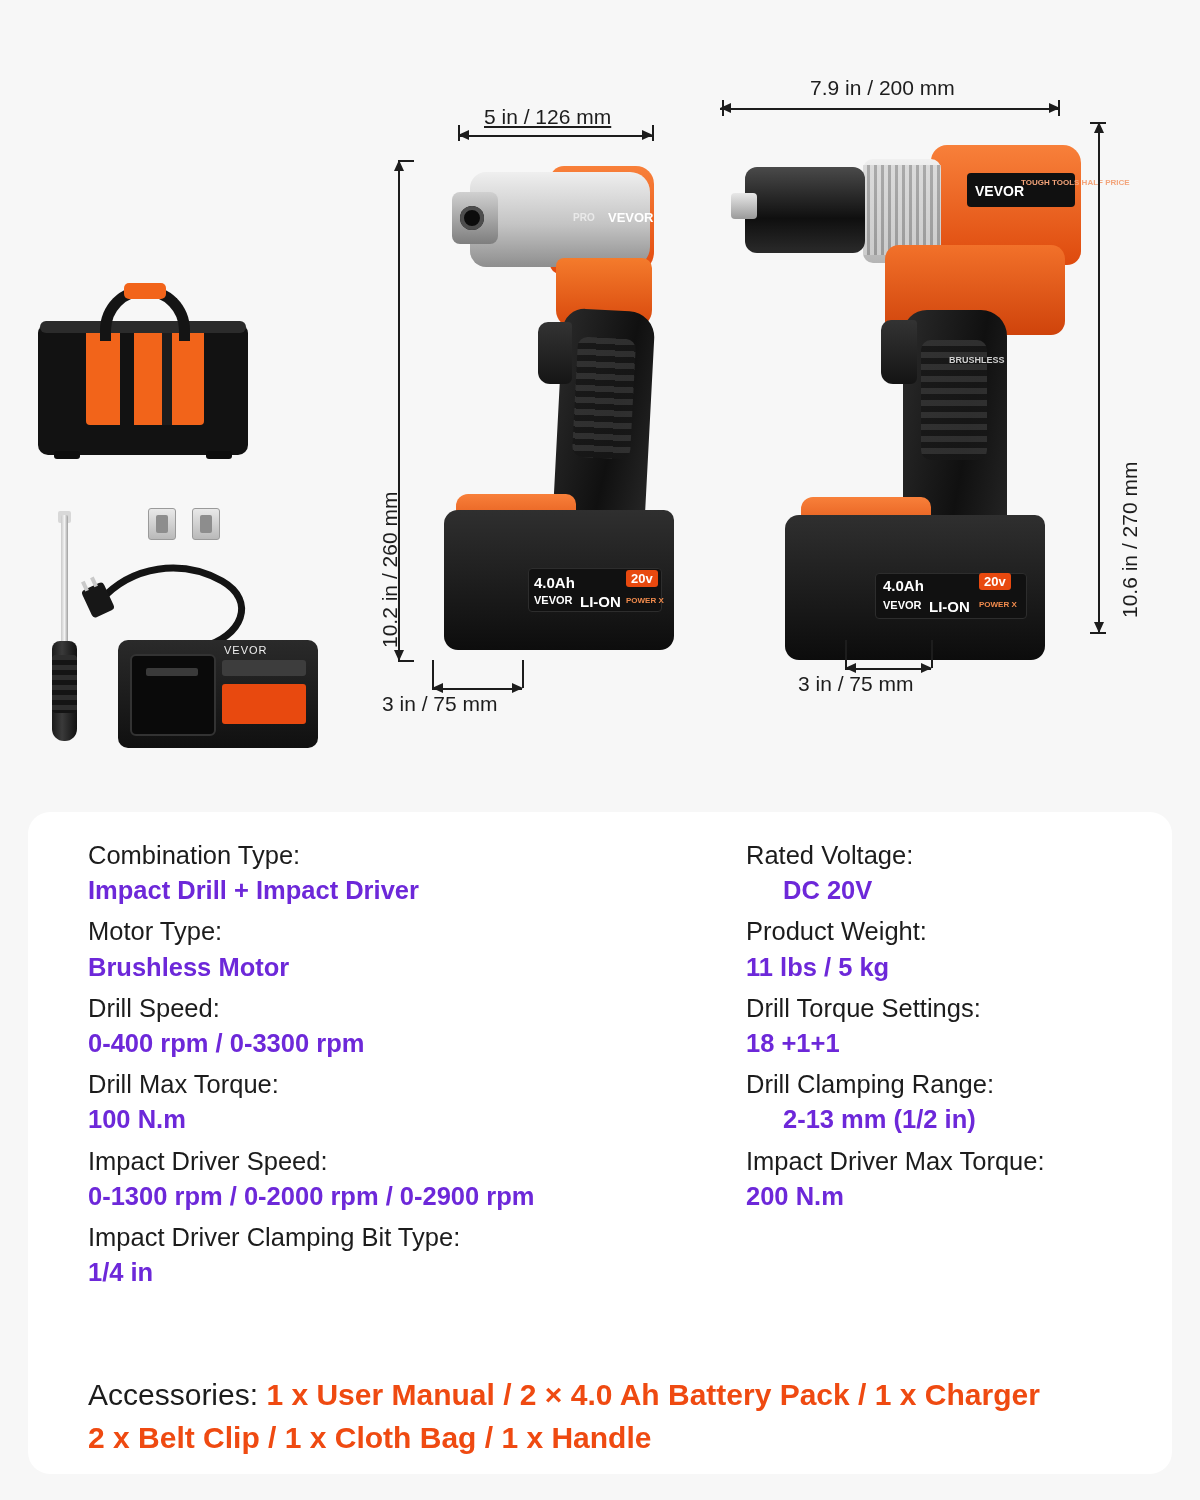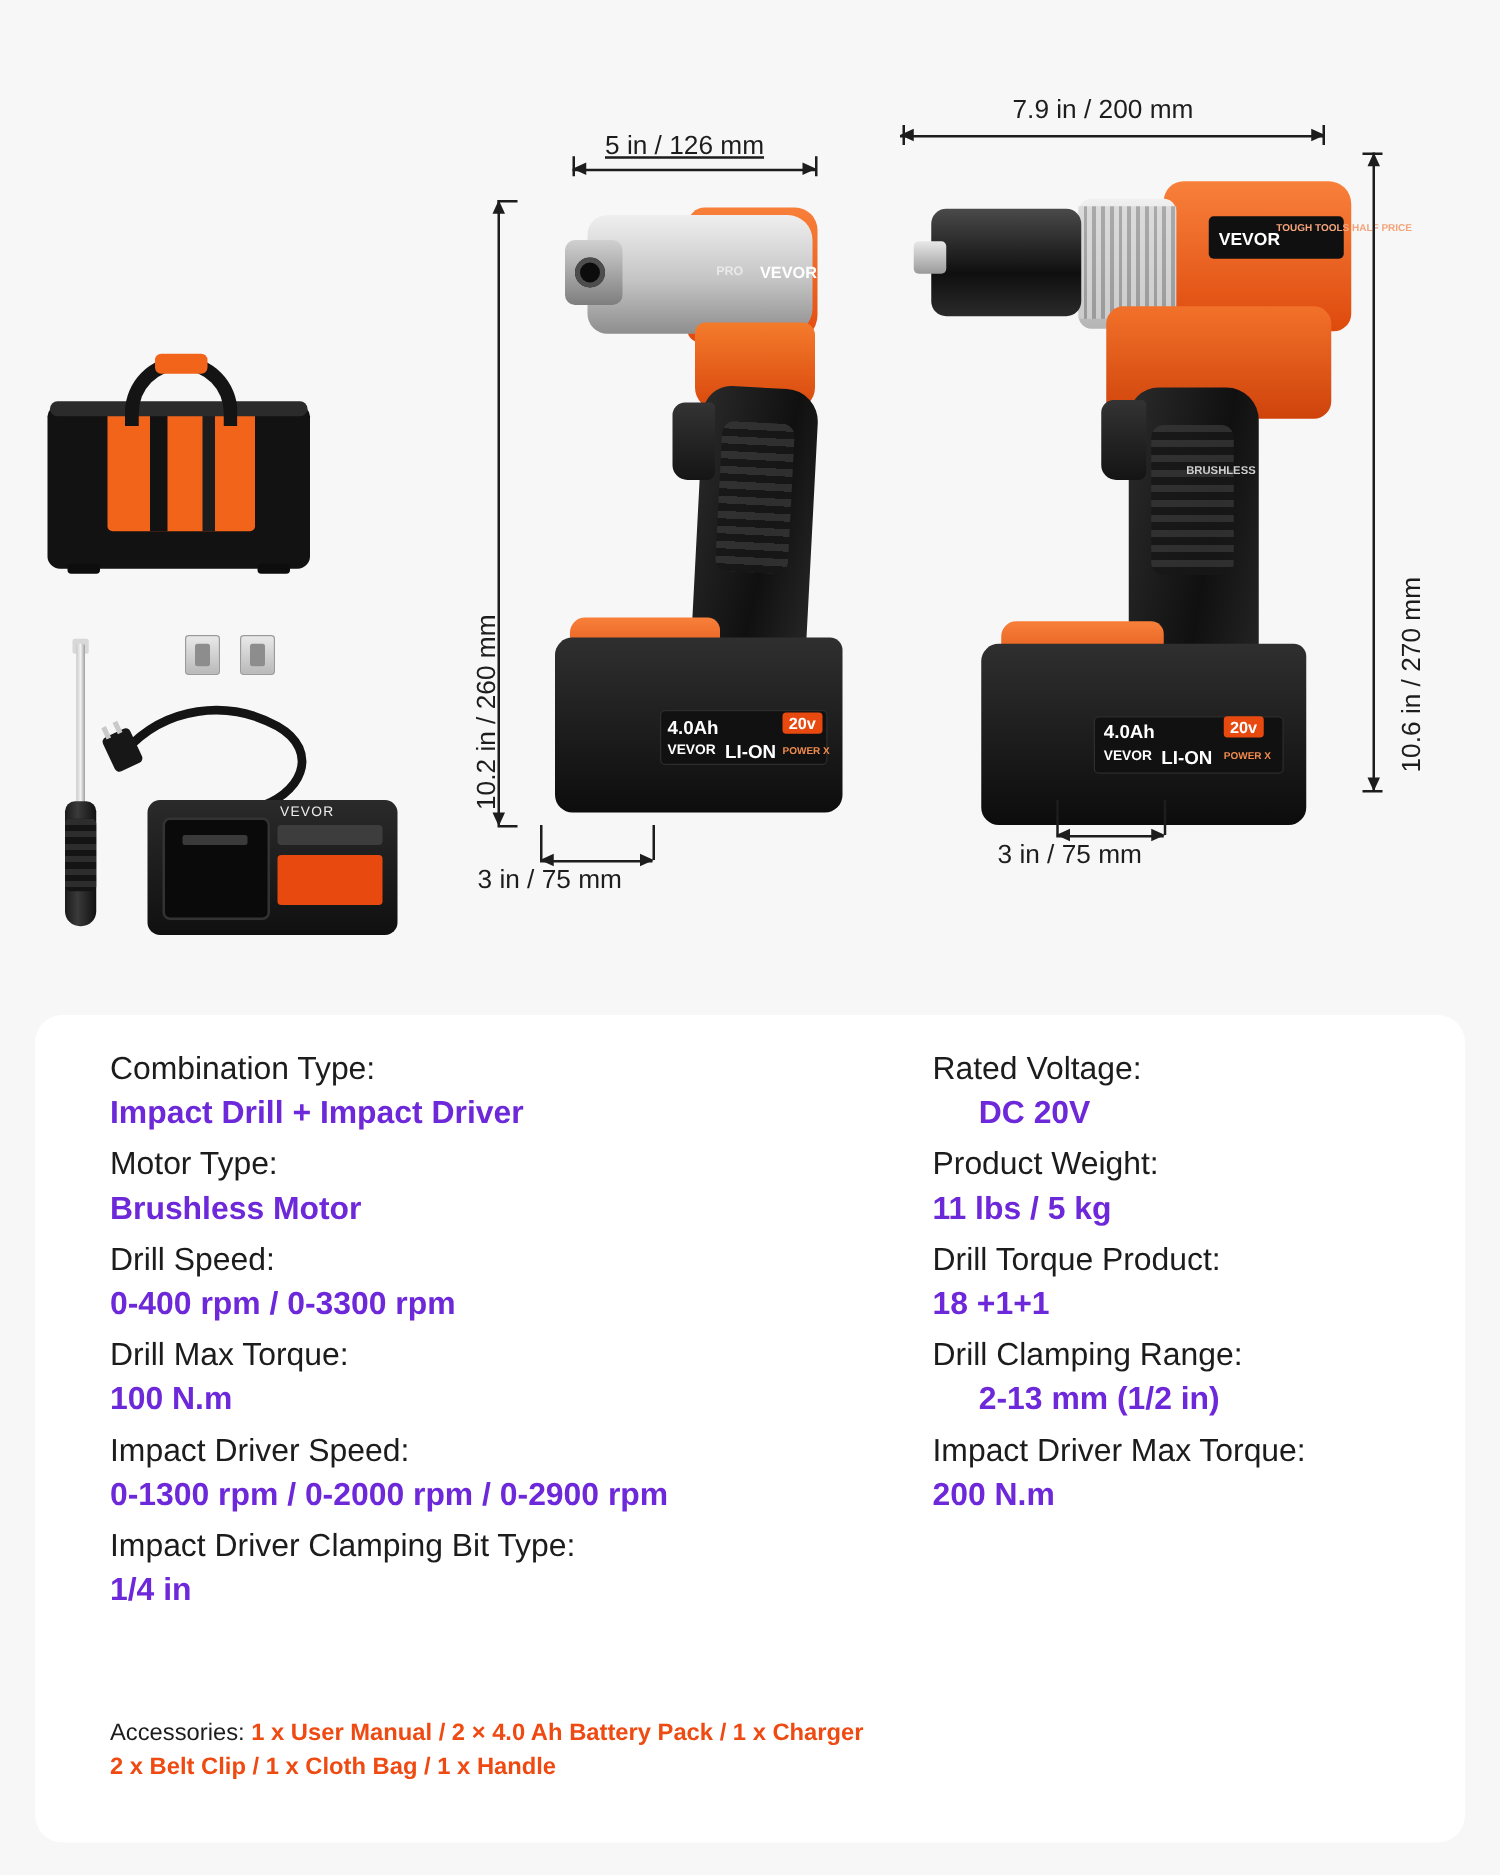--- a/index.html
+++ b/index.html
@@ -455,21 +455,21 @@
     line-height: 1.38;
     white-space: nowrap;
   }
   .spec-value.pad { padding-left: 4px; margin-left: 33px; }
   .accessories {
     position: absolute;
     left: 60px;
     top: 562px;
     width: 1060px;
   }
-  .acc-line { font-size: 19px; line-height: 1.42; }
+  .acc-line { font-size: 30px; line-height: 1.42; }
   .acc-label { color: #1c1c1c; }
   .acc-val { color: #ef4a11; font-weight: bold; }
 </style>
 </head>
 <body>
 
 <div class="page">
 
   <div class="hero">
 
@@ -532,21 +532,21 @@
       <div class="drl-chuck"></div>
       <div class="drl-badge"></div>
       <div class="drl-body"></div>
       <div class="drl-grip"></div>
       <div class="drl-trigger"></div>
       <div class="drl-batt-top"></div>
       <div class="drl-batt"></div>
       <div class="drl-batt-label"></div>
       <div class="batt-txt" style="left:240px; top:68px; font-size:14px;">VEVOR</div>
       <div class="batt-txt" style="left:286px; top:63px; font-size:8px; color:#f3a47a;">TOUGH TOOLS HALF PRICE</div>
-      <div class="batt-txt" style="left:214px; top:256px; font-size:9px; color:#cfcfcf;">BRUSHLESS</div>
+      <div class="batt-txt" style="left:214px; top:240px; font-size:9px; color:#cfcfcf;">BRUSHLESS</div>
       <div class="batt-txt" style="left:148px; top:462px; font-size:15px;">4.0Ah</div>
       <div class="batt-txt" style="left:148px; top:484px;">VEVOR</div>
       <div class="batt-txt" style="left:194px; top:483px; font-size:15px;">LI-ON</div>
       <div class="batt-20v" style="left:244px; top:458px;">20v</div>
       <div class="batt-txt" style="left:244px; top:485px; font-size:8px; color:#f18b4d;">POWER X</div>
     </div>
 
     <div class="line line-h" style="left:458px; top:135px; width:195px;"></div>
     <div class="arrow ar-left" style="left:458px; top:130px;"></div>
     <div class="arrow ar-right" style="left:642px; top:130px;"></div>
@@ -624,21 +624,21 @@
       <div class="col col-right">
         <div class="spec-item">
           <div class="spec-label">Rated Voltage:</div>
           <div class="spec-value pad">DC 20V</div>
         </div>
         <div class="spec-item">
           <div class="spec-label">Product Weight:</div>
           <div class="spec-value">11 lbs / 5 kg</div>
         </div>
         <div class="spec-item">
-          <div class="spec-label">Drill Torque Product:</div>
+          <div class="spec-label">Drill Torque Settings:</div>
           <div class="spec-value">18 +1+1</div>
         </div>
         <div class="spec-item">
           <div class="spec-label">Drill Clamping Range:</div>
           <div class="spec-value pad">2-13 mm (1/2 in)</div>
         </div>
         <div class="spec-item">
           <div class="spec-label">Impact Driver Max Torque:</div>
           <div class="spec-value">200 N.m</div>
         </div>

